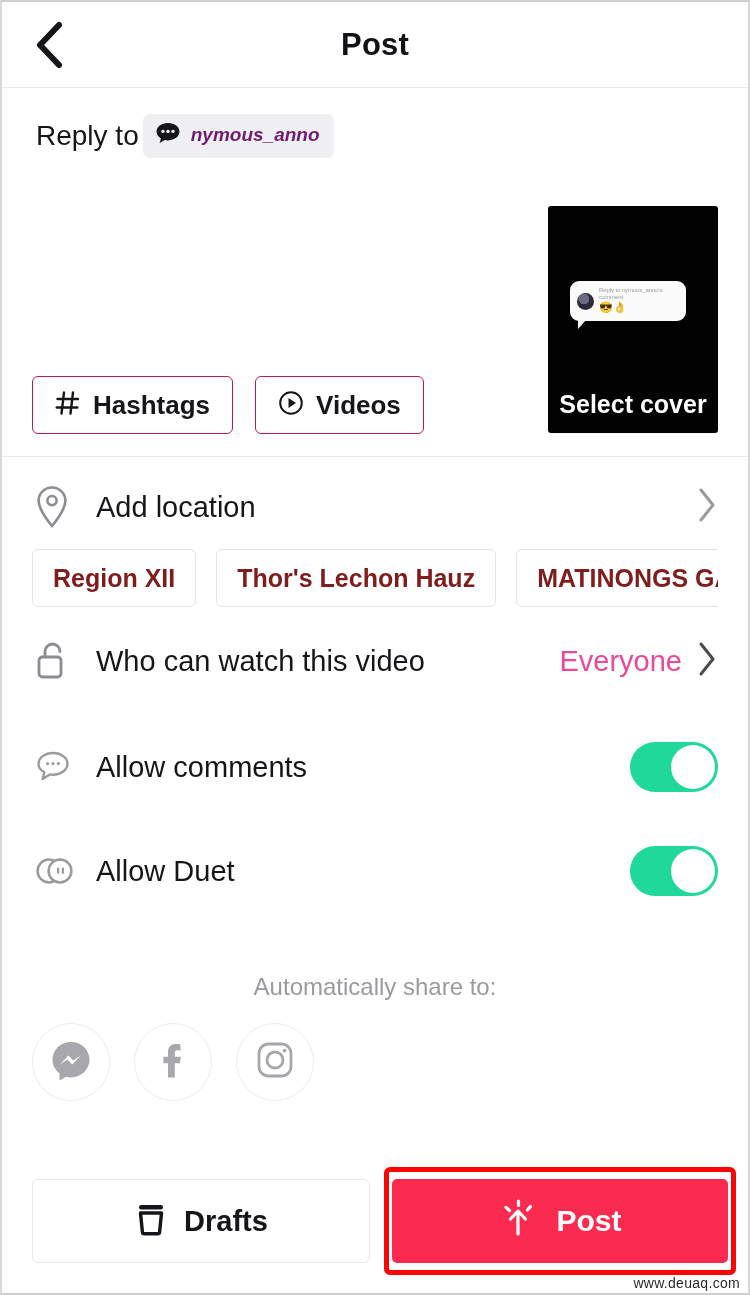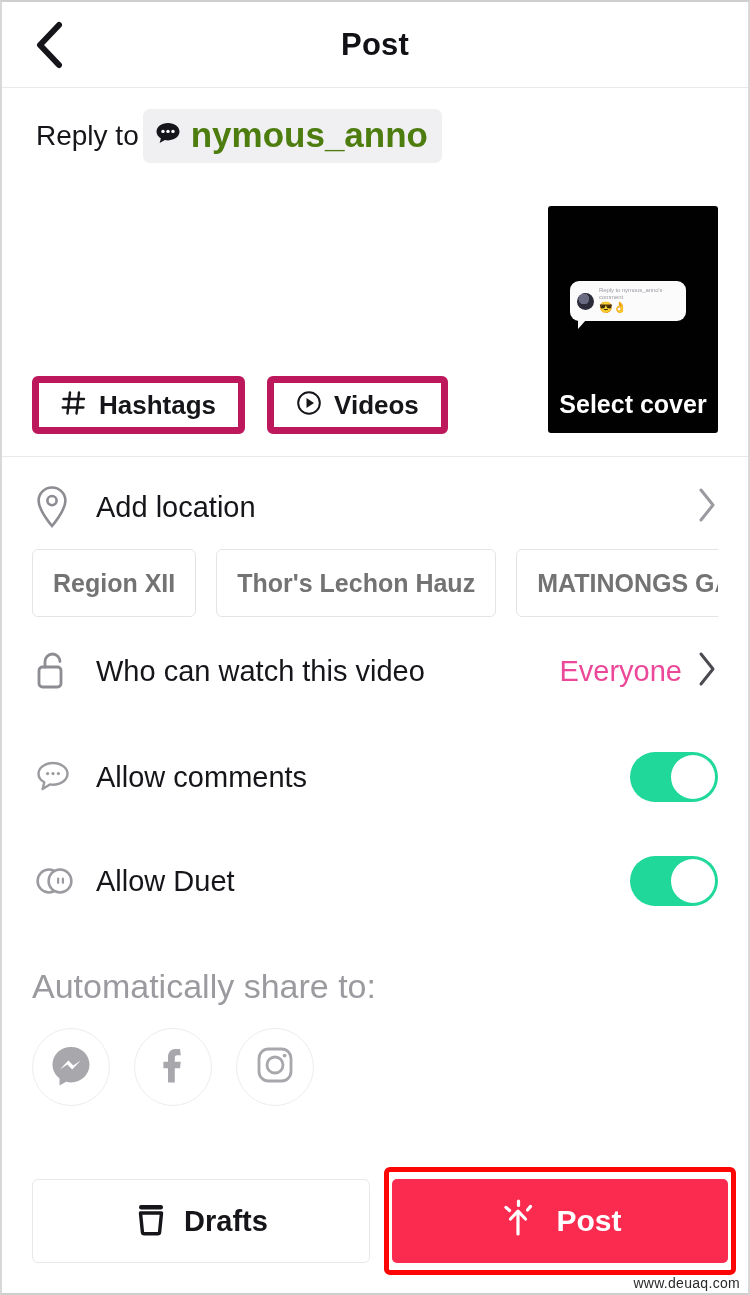--- a/index.html
+++ b/index.html
@@ -58,21 +58,21 @@
     font-size: 28px; color: #16161a; font-weight: 400;
   }
   .reply-chip {
     display: inline-flex; align-items: center; gap: 10px;
     background: #f0f0f2;
     border-radius: 7px;
     padding: 6px 14px 8px 12px;
   }
   .reply-chip .bubble-ic { display:block; }
   .reply-chip-name {
-    font-size: 35px; font-weight: 700; color: #4d7c0f;
+    font-size: 19px; font-weight: 700; color: #701a75; font-style: italic;
   }
 
   
   .cover {
     position: absolute;
     top: 118px; right: 30px;
     width: 170px; height: 227px;
     background: #010101;
     border-radius: 3px;
     overflow: hidden;
@@ -113,21 +113,21 @@
 
   
   .tagrow {
     position: absolute;
     left: 30px; bottom: 22px;
     display: flex; gap: 22px;
   }
   .tag-chip {
     display: inline-flex; align-items: center; gap: 12px;
     height: 58px; padding: 0 22px;
-    border: 7px solid #be185d;
+    border: 1px solid #be185d;
     border-radius: 6px;
     background: #fff;
     cursor: pointer;
   }
   .tag-chip .lbl { font-size: 26px; font-weight: 700; color: #16161a; }
   .tag-ic { display: block; }
 
   
   .opts { padding: 0 30px; }
 
@@ -150,25 +150,25 @@
 
   
   .locrow {
     display: flex; gap: 20px;
     margin-top: -8px;
     white-space: nowrap;
     overflow: hidden;
   }
   .loc-chip {
     display: inline-flex; align-items: center;
-    height: 68px; padding: 4px 20px;
+    height: 58px; padding: 4px 20px;
     border: 1px solid #e4e4e6;
     border-radius: 6px;
     background: #fff;
-    font-size: 25px; font-weight: 700; color: #737373;
+    font-size: 25px; font-weight: 700; color: #7f1d1d;
     flex: 0 0 auto;
     cursor: pointer;
   }
 
   
   .toggle {
     width: 88px; height: 50px;
     border-radius: 25px;
     background: #1fd89a;
     position: relative;
@@ -178,22 +178,23 @@
   .toggle .knob {
     position: absolute;
     top: 3px; right: 3px;
     width: 44px; height: 44px;
     border-radius: 50%;
     background: #ffffff;
   }
 
   
   .share-title {
-    font-size: 34px; color: #9b9b9f;
-    margin-top: 34px;
+    font-size: 24px; color: #9b9b9f;
+    margin-top: 50px;
+    text-align: center;
   }
   .share-icons {
     display: flex; gap: 24px;
     margin-top: 22px;
   }
   .share-btn {
     width: 78px; height: 78px;
     border-radius: 50%;
     border: 1px solid #ededef;
     display: flex; align-items: center; justify-content: center;

